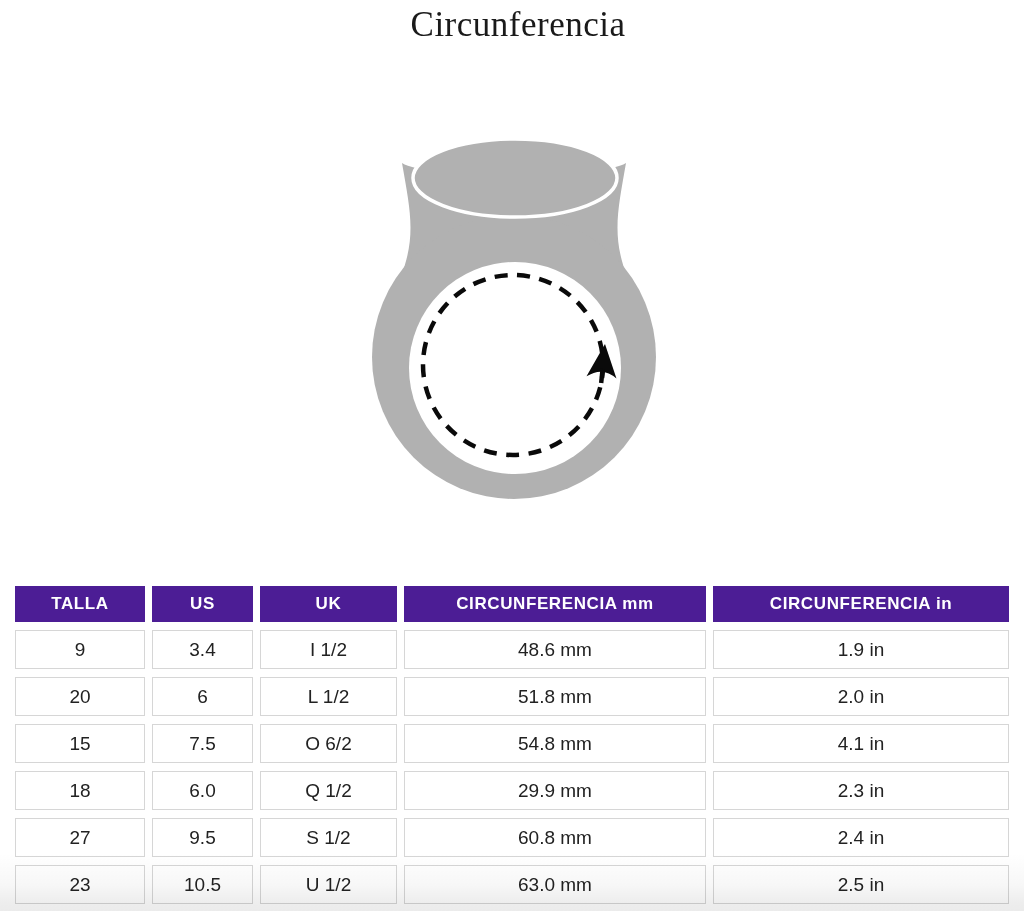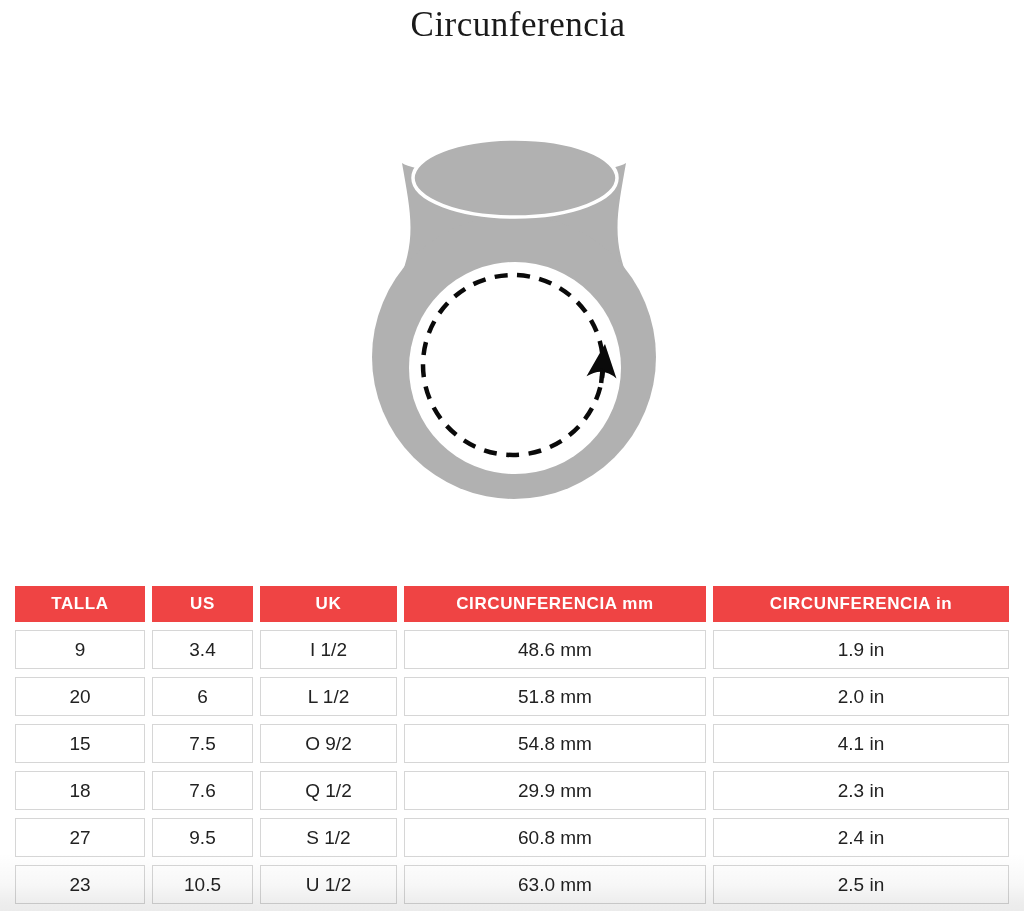--- a/index.html
+++ b/index.html
@@ -24,21 +24,21 @@
   }
   .size-table{
     position:absolute;left:15px;top:586px;width:994px;
     display:grid;
     grid-template-columns:130px 101px 137px 302px 296px;
     column-gap:7px;
     row-gap:8px;
   }
   .trow{display:contents;}
   .th{
-    background:#ef4444;
+    background:#4c1d95;
     color:#ffffff;
     height:36px;
     display:flex;align-items:center;justify-content:center;
     font-size:17px;font-weight:bold;letter-spacing:0.6px;
     white-space:nowrap;
     text-align:right;
   }
   .td{
     background:#ffffff;
     border:1px solid #d6d6d6;
@@ -101,28 +101,28 @@
     <div class="td">20</div>
     <div class="td">6</div>
     <div class="td">L 1/2</div>
     <div class="td">51.8 mm</div>
     <div class="td">2.0 in</div>
   </div>
 
   <div class="trow">
     <div class="td">15</div>
     <div class="td">7.5</div>
-    <div class="td">O 9/2</div>
+    <div class="td">O 6/2</div>
     <div class="td">54.8 mm</div>
     <div class="td">4.1 in</div>
   </div>
 
   <div class="trow">
     <div class="td">18</div>
-    <div class="td">7.6</div>
+    <div class="td">6.0</div>
     <div class="td">Q 1/2</div>
     <div class="td">29.9 mm</div>
     <div class="td">2.3 in</div>
   </div>
 
   <div class="trow">
     <div class="td">27</div>
     <div class="td">9.5</div>
     <div class="td">S 1/2</div>
     <div class="td">60.8 mm</div>

